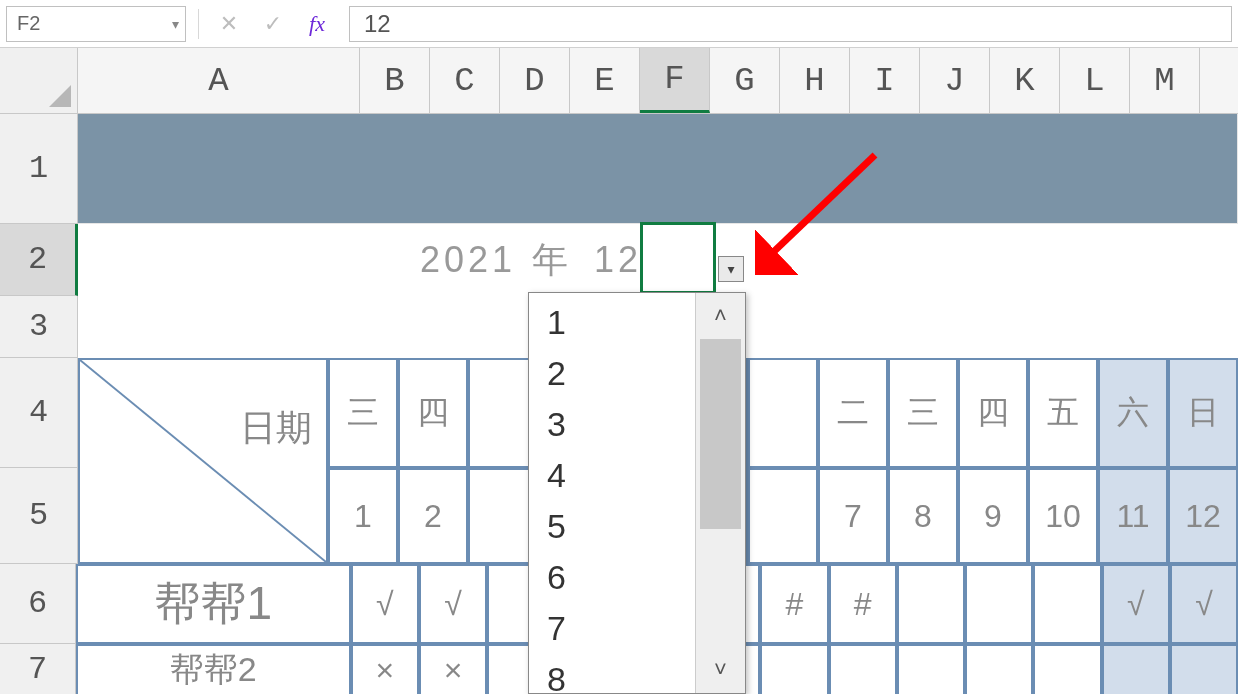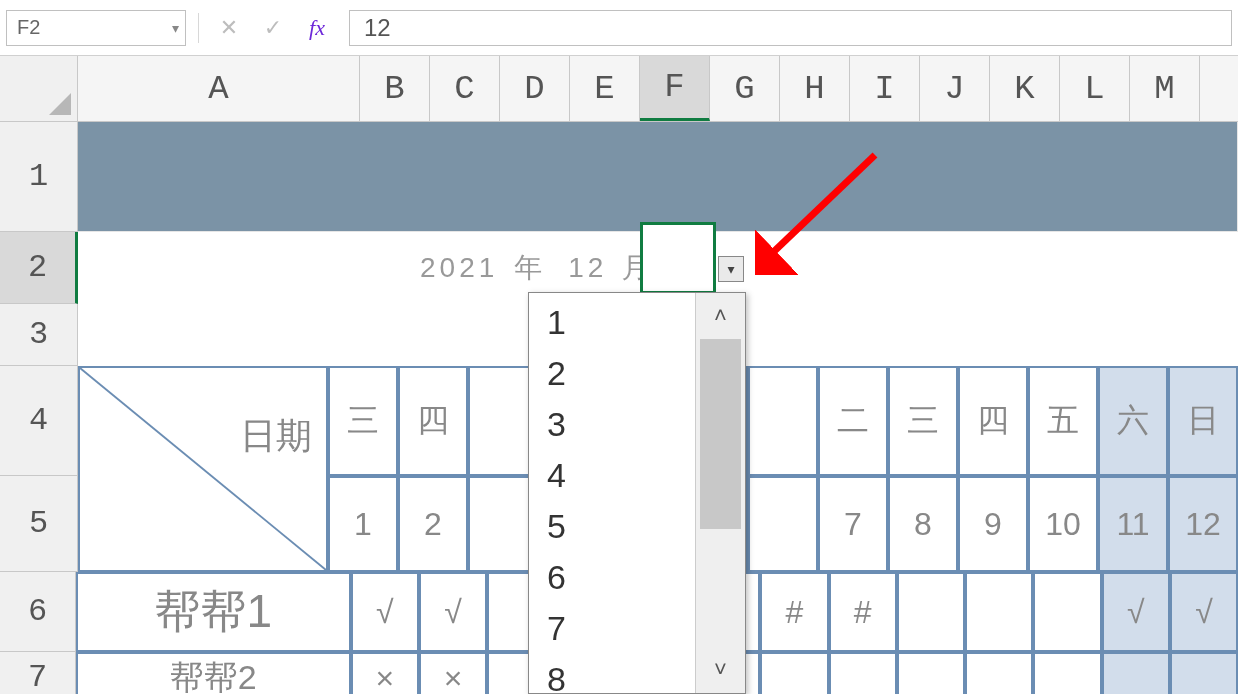--- a/index.html
+++ b/index.html
@@ -7,21 +7,21 @@
     margin: 0;
     font-family: "Microsoft YaHei", Arial, sans-serif;
     background: #fff;
     overflow: hidden;
     width: 1238px;
     height: 694px;
     position: relative;
   }
   
   .formula-bar {
-    height: 56px;
+    height: 48px;
     display: flex;
     align-items: center;
     border-bottom: 1px solid #d0d0d0;
     padding: 0 6px;
     gap: 8px;
   }
   .name-box {
     width: 180px;
     height: 36px;
     border: 1px solid #c0c0c0;
@@ -95,21 +95,21 @@
     display:flex; align-items:center; justify-content:center;
     font-size:30px; color:#333;
   }
   .cell.wA{width:282px;} .cell.wN{width:70px;}
 
   
   .banner { background:#7b93a6; }
 
   
   .yeartext {
-    font-size:28px; color:#999; letter-spacing:4px;
+    font-size:36px; color:#999; letter-spacing:4px;
     display:flex; align-items:center;
   }
 
   
   .active-cell {
     position:absolute;
     border:3px solid #107c41;
     background:#fff;
     pointer-events:none;
   }

